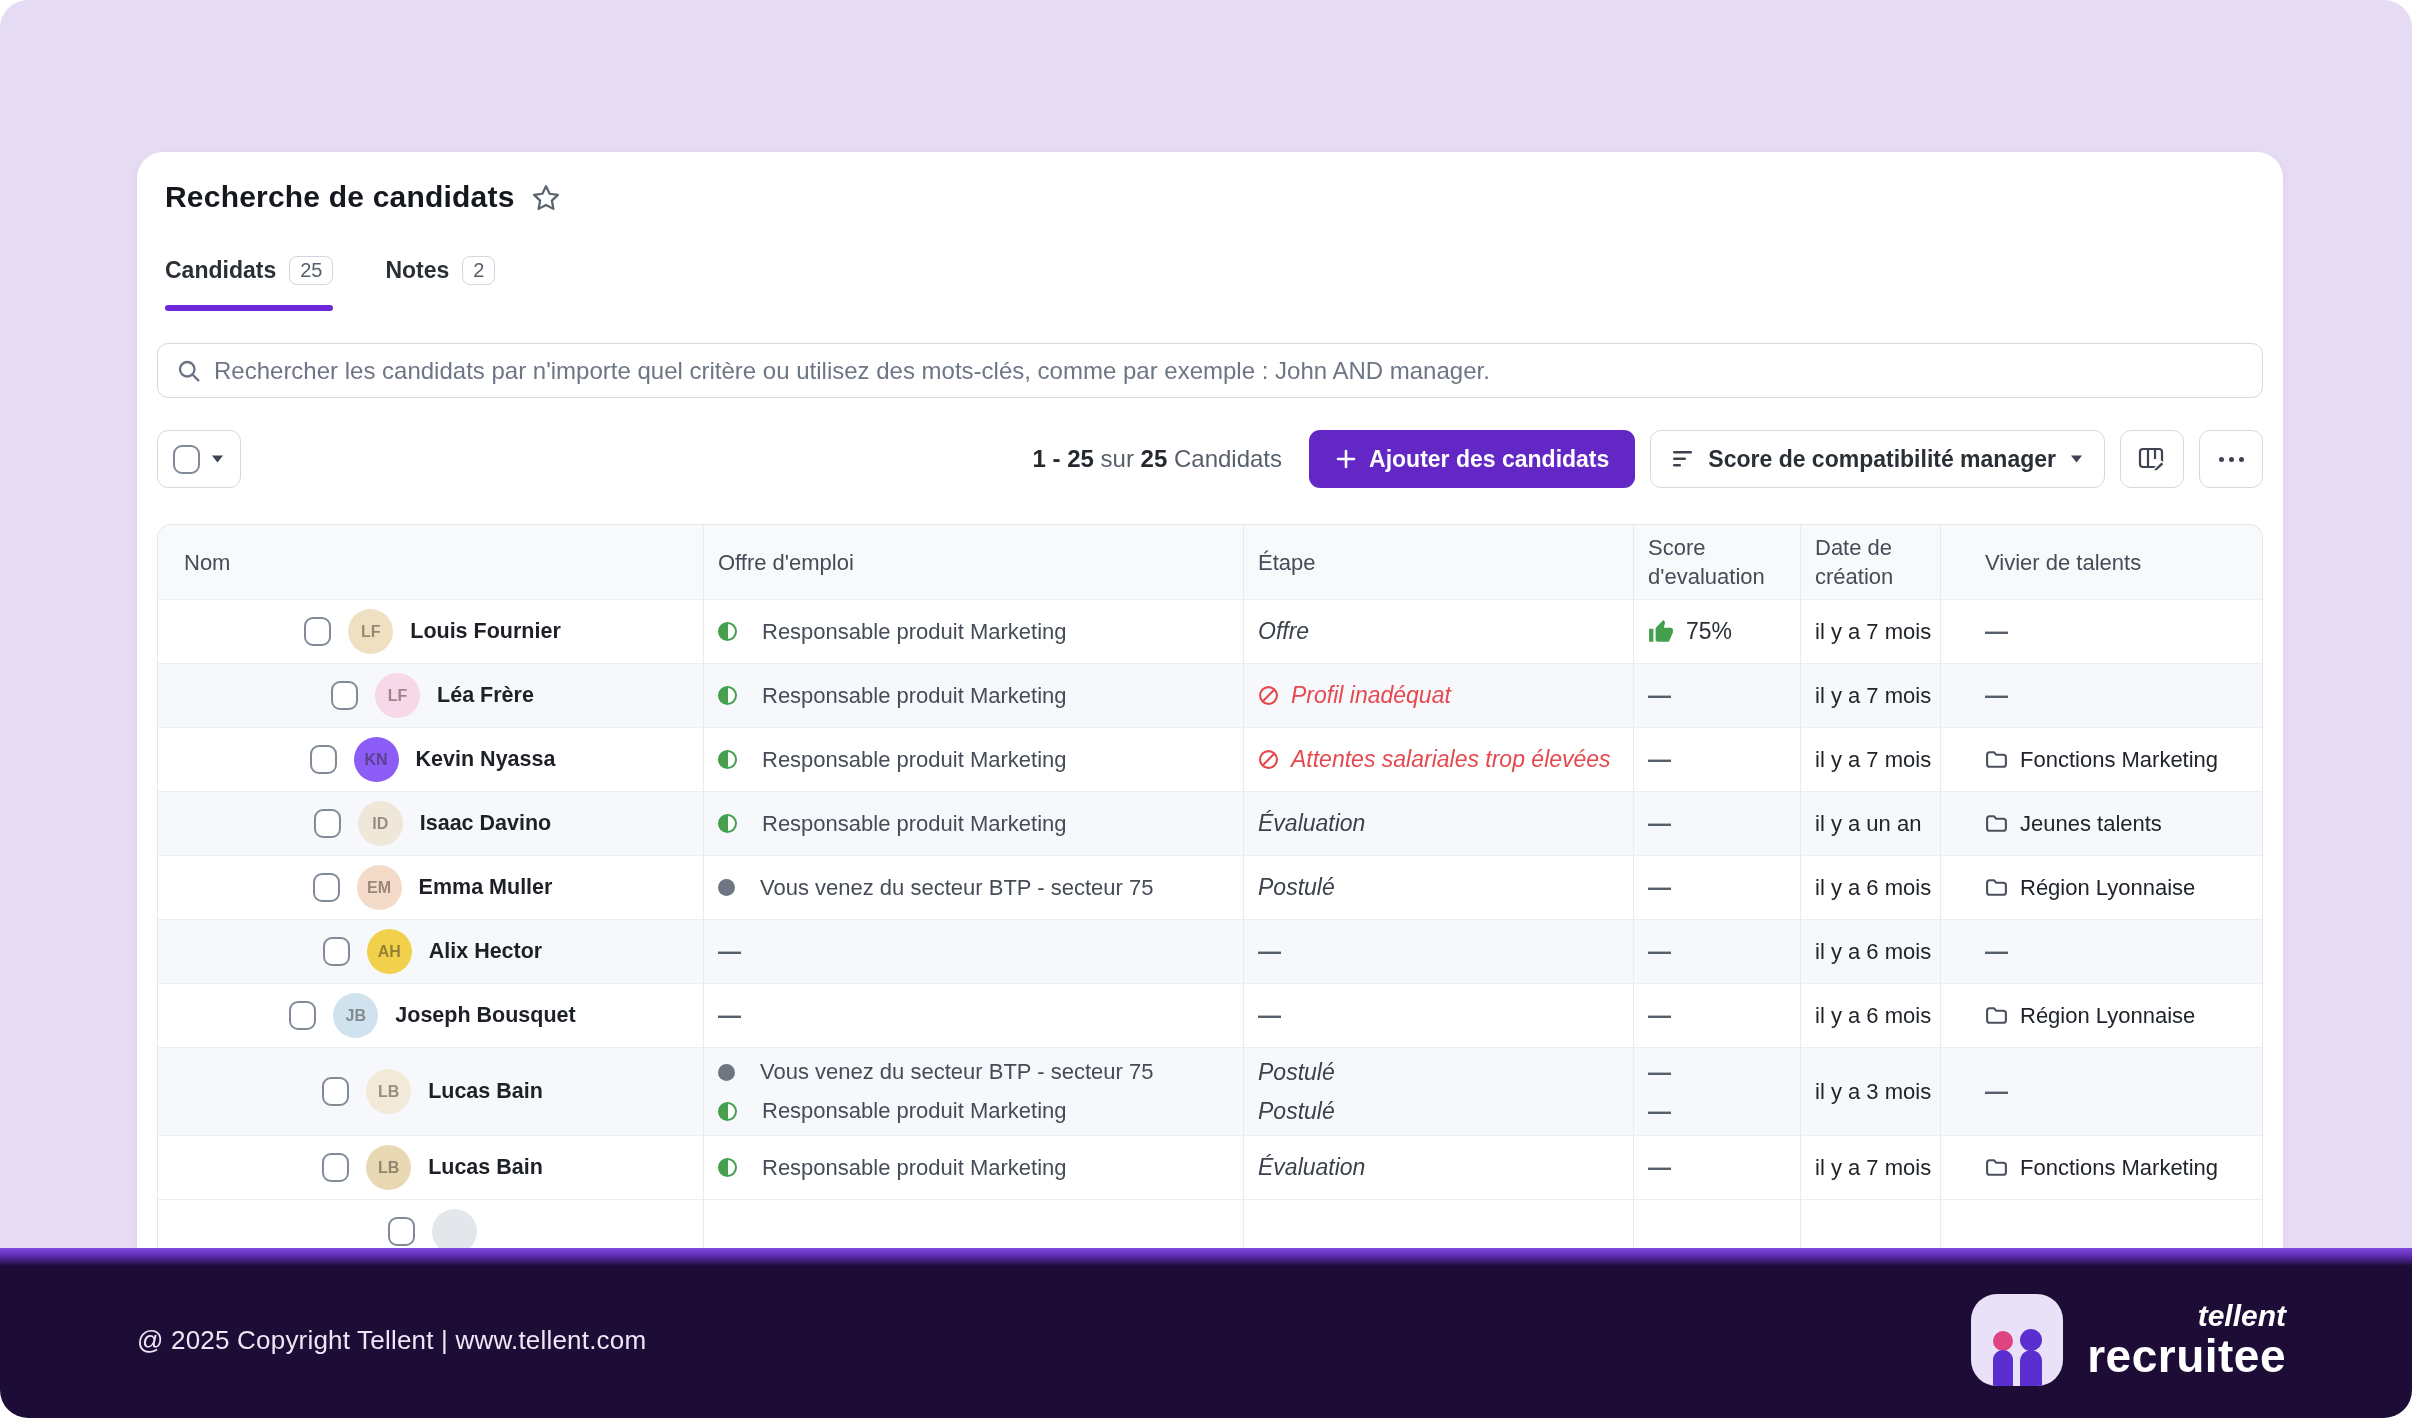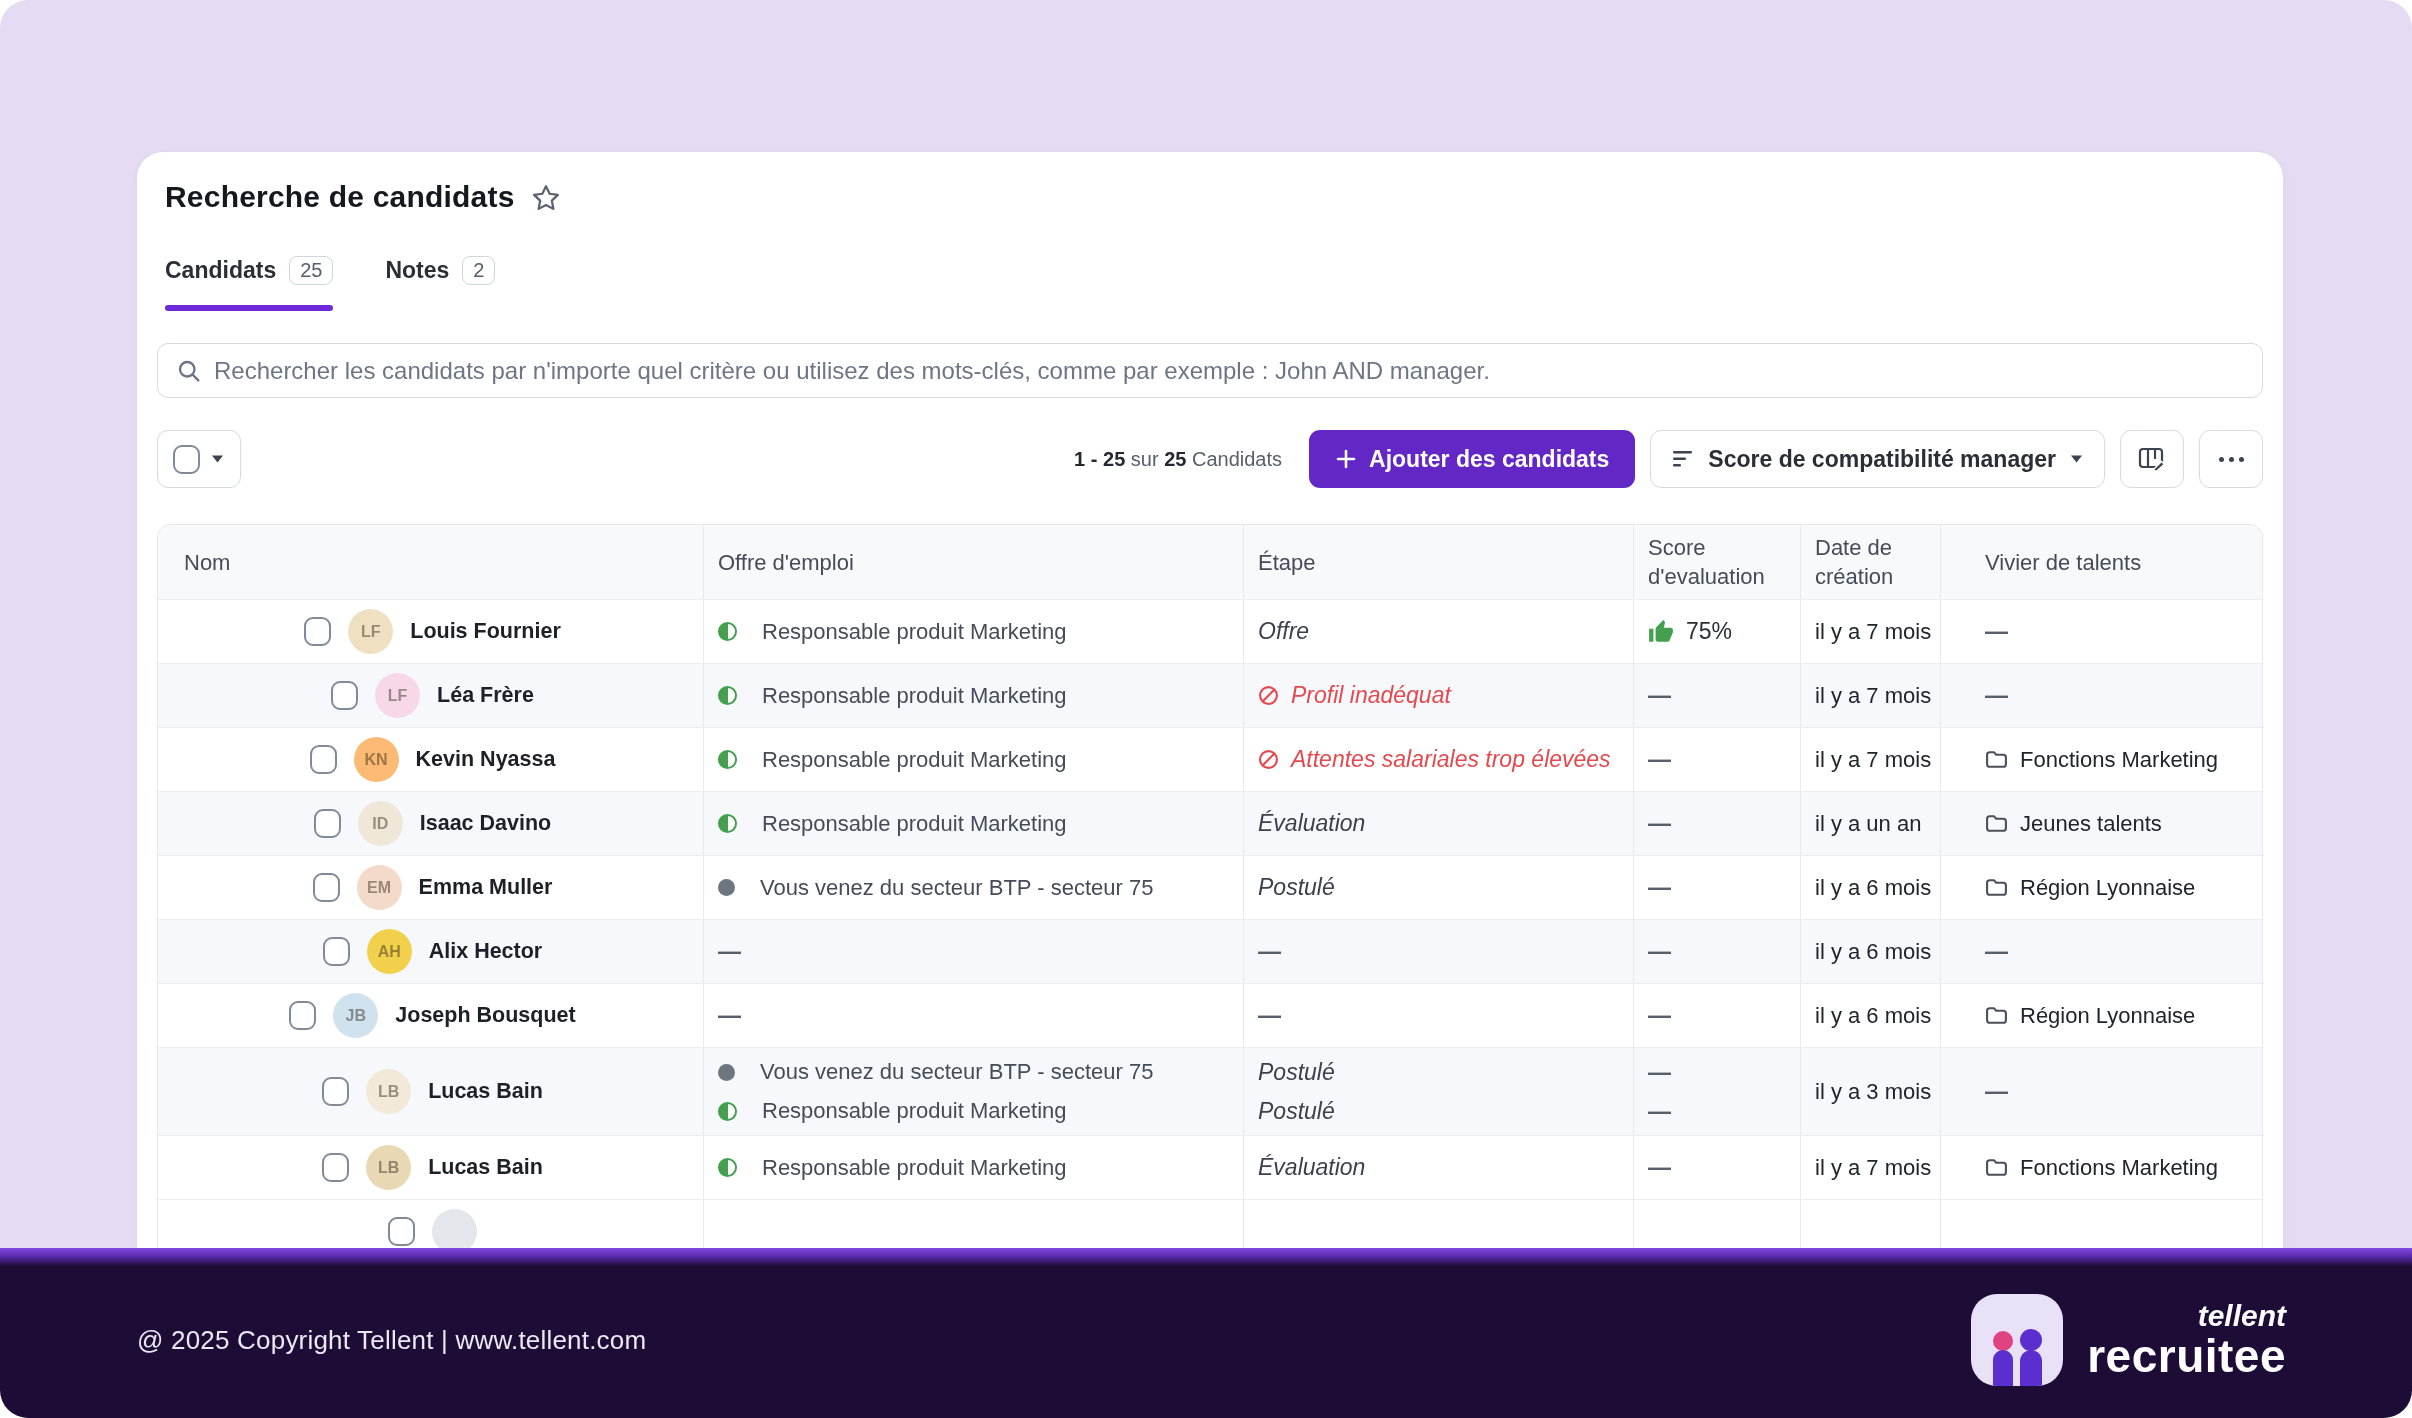--- a/index.html
+++ b/index.html
@@ -26,21 +26,21 @@
                   padding: 0 20px 0 56px; font-size: 24px; color: #2a2f36; font-family: "Liberation Sans", sans-serif; outline: none; }
   .search-input::placeholder { color: #6e7686; }
   .search-ic { position: absolute; left: 18px; top: 14px; }
 
   
   .toolbar { margin-top: 32px; display: flex; align-items: center; justify-content: space-between; }
   .select-all { width: 84px; height: 58px; border: 1.5px solid #d6dae0; border-radius: 11px; background: #fff;
                 display: flex; align-items: center; justify-content: center; gap: 10px; cursor: pointer; }
   .cb { display: inline-block; width: 27px; height: 29px; border: 2.5px solid #818b98; border-radius: 9px; background: #fff; flex: none; }
   .right-cluster { display: flex; align-items: center; gap: 15px; }
-  .count-text { font-size: 20px; color: #57606a; margin-right: 12px; white-space: pre; margin-left: 35px; }
+  .count-text { font-size: 24px; color: #57606a; margin-right: 12px; white-space: pre; margin-left: 35px; }
   .count-text b { color: #24292f; font-weight: 700; }
   .btn-primary { height: 58px; border: none; border-radius: 11px; background: #6327c6; color: #fff;
                  display: flex; align-items: center; gap: 12px; padding: 0 26px; font-size: 23px; font-weight: 600;
                  font-family: "Liberation Sans", sans-serif; cursor: pointer; }
   .btn-outline { height: 58px; border: 1.5px solid #d6dae0; border-radius: 11px; background: #fff;
                  display: flex; align-items: center; gap: 13px; padding: 0 20px; font-size: 23px; font-weight: 600;
                  color: #2a2f36; font-family: "Liberation Sans", sans-serif; cursor: pointer; }
   .btn-icon { width: 64px; height: 58px; border: 1.5px solid #d6dae0; border-radius: 11px; background: #fff;
               display: flex; align-items: center; justify-content: center; cursor: pointer; }
   .dots { display: flex; gap: 5px; }
@@ -255,21 +255,21 @@
             </div>
      <div class="cell c6">
               <div class="line">
                 <span class="dash">—</span>
               </div>
             </div>
           </div>
           <div class="t-row">
             <div class="cell c1">
        <span class="cb"></span>
-       <span class="avatar" style="background:#fdba74">KN</span>
+       <span class="avatar" style="background:#8b5cf6">KN</span>
        <span class="name">Kevin Nyassa</span>
      </div>
      <div class="cell c2">
               <div class="line">
                 <span class="dot-green"></span>
                 <span class="offer-txt">Responsable produit Marketing</span>
               </div>
             </div>
      <div class="cell c3">
               <div class="line">

